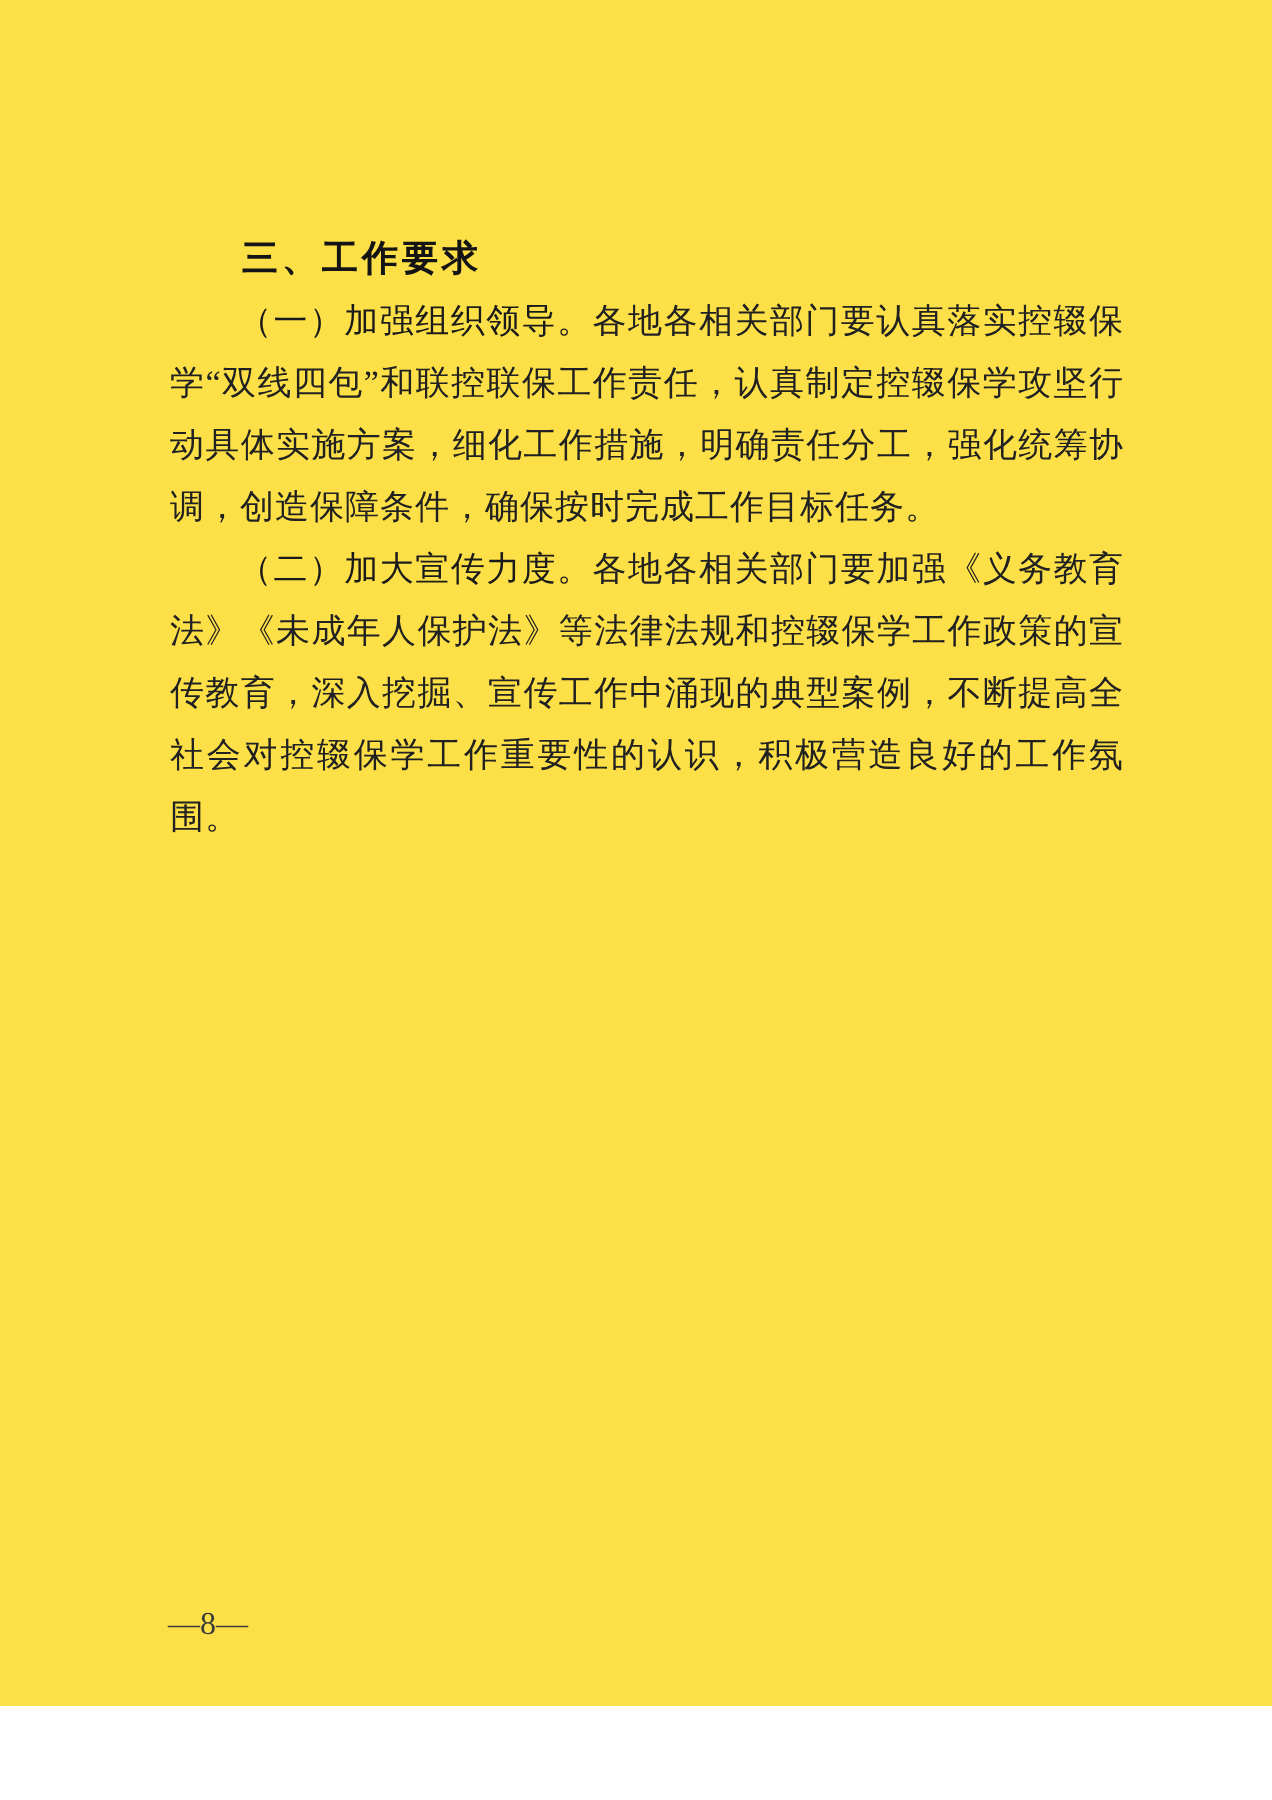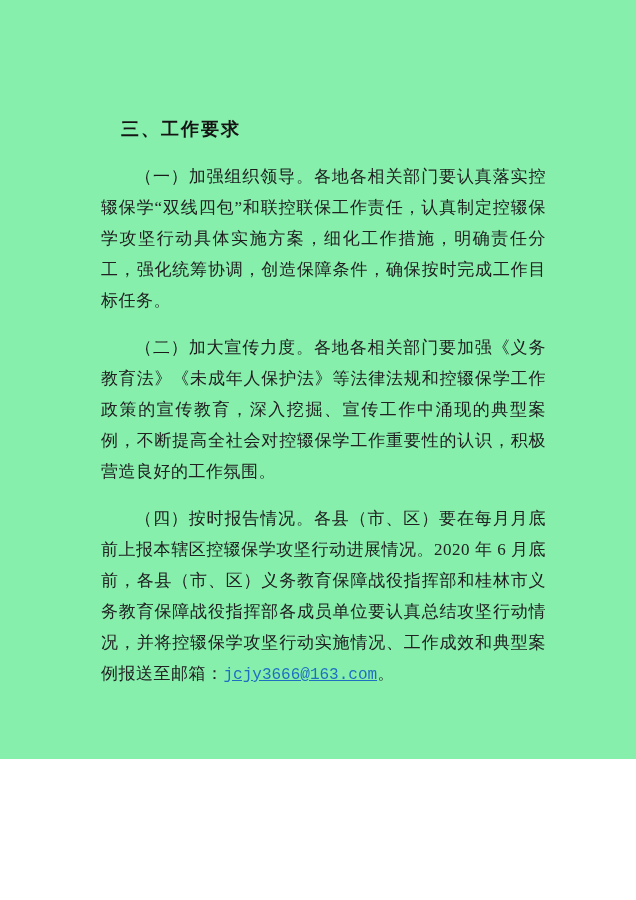--- a/index.html
+++ b/index.html
@@ -3,22 +3,22 @@
 <meta charset="utf-8">
 <style>
   html, body {
     margin: 0;
     padding: 0;
     background: #ffffff;
   }
   .page {
     position: relative;
     width: 636px;
-    height: 759px;
-    background: #86efac;
+    height: 853px;
+    background: #fde047;
     overflow: hidden;
     font-family: "Liberation Serif", serif;
   }
   .content {
     position: absolute;
     left: 85px;
     top: 114px;
     width: 477px;
   }
   .section-heading {
@@ -31,21 +31,21 @@
     letter-spacing: 2px;
     margin: 0;
   }
   .para {
     font-size: 17px;
     line-height: 31px;
     color: #212121;
     text-indent: 2em;
     text-align: justify;
     letter-spacing: 0.5px;
-    margin: 16px;
+    margin: 0;
   }
   .para .lead {
     color: #1a1a1a;
   }
   .email-link {
     color: #1f6fc0;
     text-decoration: underline;
     text-decoration-color: #1f6fc0;
     font-family: "Liberation Mono", monospace;
     font-size: 16px;
@@ -66,18 +66,17 @@
 <div class="page">
   <div class="content">
 
     <h3 class="section-heading">三、工作要求</h3>
 
     <p class="para"><span class="lead">（一）加强组织领导。</span><span>各地各相关部门要认真落实控辍保学“双线四包”和联控联保工作责任，认真制定控辍保学攻坚行动具体实施方案，细化工作措施，明确责任分工，强化统筹协调，创造保障条件，确保按时完成工作目标任务。</span></p>
 
     <p class="para"><span class="lead">（二）加大宣传力度。</span><span>各地各相关部门要加强《义务教育法》《未成年人保护法》等法律法规和控辍保学工作政策的宣传教育，深入挖掘、宣传工作中涌现的典型案例，不断提高全社会对控辍保学工作重要性的认识，积极营造良好的工作氛围。</span></p>
 
 
-    <p class="para"><span class="lead">（四）按时报告情况。</span><span>各县（市、区）要在每月月底前上报本辖区控辍保学攻坚行动进展情况。2020 年 6 月底前，各县（市、区）义务教育保障战役指挥部和桂林市义务教育保障战役指挥部各成员单位要认真总结攻坚行动情况，并将控辍保学攻坚行动实施情况、工作成效和典型案例报送至邮箱：</span><a class="email-link" href="#">jcjy3666@163.com</a><span>。</span></p>
 
   </div>
 
   <div class="page-number">—8—</div>
 </div>
 
 </body></html>

